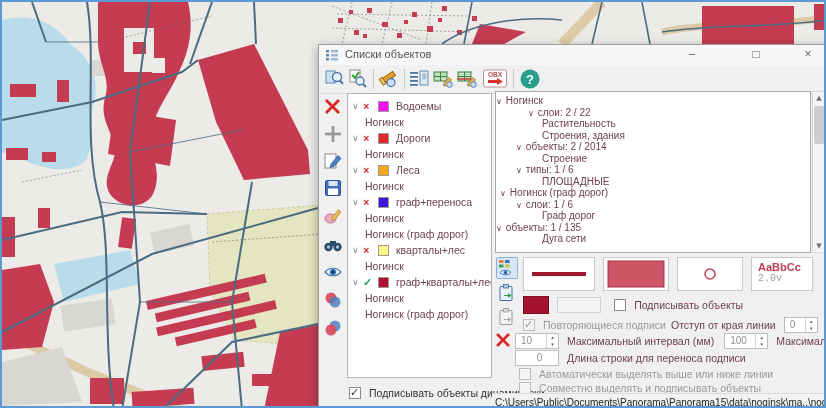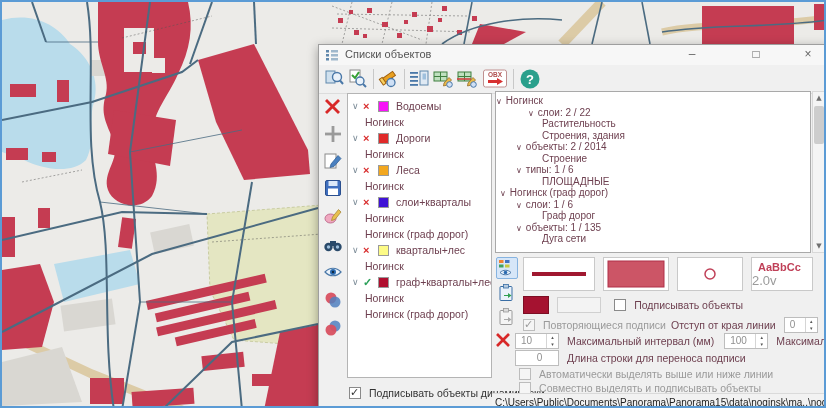--- a/index.html
+++ b/index.html
@@ -344,21 +344,21 @@
             <span class="lsw" style="background: rgb(242, 167, 31);"></span>
             <span class="llbl">Леса</span>
           </div>
           <div class="lrow">
             <span class="lsub">Ногинск</span>
           </div>
           <div class="lrow">
             <span class="lchev">∨</span>
             <span class="lmark no">×</span>
             <span class="lsw" style="background: rgb(64, 19, 214);"></span>
-            <span class="llbl">слои+кварталы</span>
+            <span class="llbl">граф+переноса</span>
           </div>
           <div class="lrow">
             <span class="lsub">Ногинск</span>
           </div>
           <div class="lrow">
             <span class="lsub">Ногинск (граф дорог)</span>
           </div>
           <div class="lrow">
             <span class="lchev">∨</span>
             <span class="lmark no">×</span>
@@ -394,21 +394,21 @@
           <div class="trow" style="padding-left: 32px;"><span class="tchev">∨</span><span>слои: 2 / 22</span></div>
           <div class="trow" style="padding-left: 36px;"><span style="display: inline-block; width: 10px;"></span><span>Растительность</span></div>
           <div class="trow" style="padding-left: 36px;"><span style="display: inline-block; width: 10px;"></span><span>Строения, здания</span></div>
           <div class="trow" style="padding-left: 20px;"><span class="tchev">∨</span><span>объекты: 2 / 2014</span></div>
           <div class="trow" style="padding-left: 36px;"><span style="display: inline-block; width: 10px;"></span><span>Строение</span></div>
           <div class="trow" style="padding-left: 20px;"><span class="tchev">∨</span><span>типы: 1 / 6</span></div>
           <div class="trow" style="padding-left: 36px;"><span style="display: inline-block; width: 10px;"></span><span>ПЛОЩАДНЫЕ</span></div>
           <div class="trow" style="padding-left: 4px;"><span class="tchev">∨</span><span>Ногинск (граф дорог)</span></div>
           <div class="trow" style="padding-left: 20px;"><span class="tchev">∨</span><span>слои: 1 / 6</span></div>
           <div class="trow" style="padding-left: 36px;"><span style="display: inline-block; width: 10px;"></span><span>Граф дорог</span></div>
-          <div class="trow" style="padding-left: 20px;"><span class="tchev">∨</span><span>объекты: 1 / 135</span></div>
+          <div class="trow" style=""><span class="tchev">∨</span><span>объекты: 1 / 135</span></div>
           <div class="trow" style="padding-left: 36px;"><span style="display: inline-block; width: 10px;"></span><span>Дуга сети</span></div>
         </div>
     </div>
     <div id="tree-scroll">
       <span class="sarrow" style="top:0;">▲</span>
       <div class="sthumb"></div>
       <span class="sarrow" style="bottom:0;">▼</span>
     </div>
 
     <div>
@@ -453,21 +453,21 @@
             <rect x="4" y="3" width="56" height="26" fill="#cc5566" stroke="#b03048"></rect>
           </svg>
       </div>
       <div class="preview" style="left:358px;width:66px;">
         <svg width="64" height="32">
             <circle cx="32" cy="16" r="5" fill="none" stroke="#c04058" stroke-width="1.5"></circle>
           </svg>
       </div>
       <div class="preview" style="left:432px;width:62px;">
         <div style="font-size:11px;font-weight:bold;color:#c04058;padding:3px 16px 0 6px;">AaBbCc</div>
-        <div style="font-size:13px;color:#9a9a9a;">2.0v</div>
+        <div style="font-size:10px;color:#9a9a9a;padding-left:6px;font-family:Liberation Mono, monospace;">2.0v</div>
       </div>
 
       <div class="row" style="left:204px;top:251px;">
         <span style="display:inline-block;width:24px;height:16px;background:#a51230;border:1px solid #7c0e24;vertical-align:middle;"></span>
         <span style="display:inline-block;width:44px;height:16px;background:#f3f3f3;border:1px solid #d0d0d0;vertical-align:middle;margin-left:5px;box-sizing:border-box;"></span>
         <span class="cb" style="margin-left:10px;"></span>
         <span class="lbl">Подписывать объекты</span>
       </div>
 
       <div class="row" style="left:204px;top:271px;">

